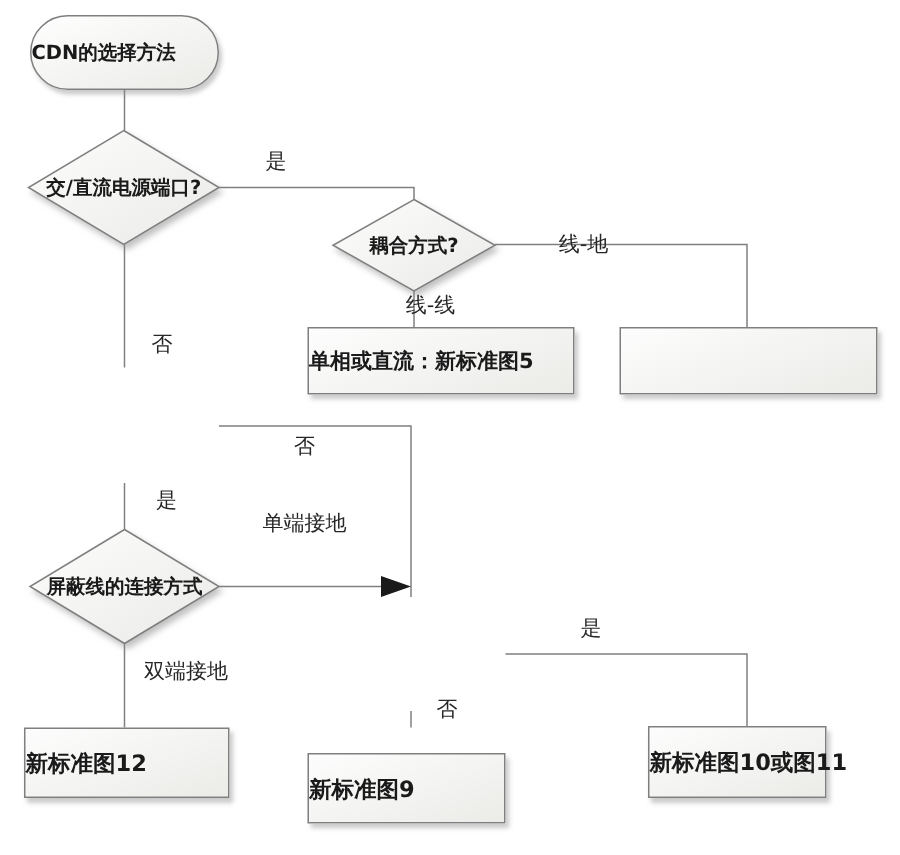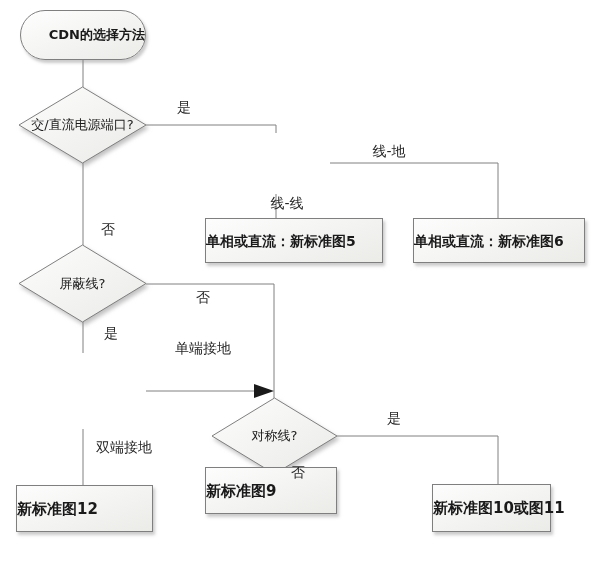--- a/index.html
+++ b/index.html
@@ -8,34 +8,34 @@
     font-family:"DejaVu Sans", sans-serif; color:#1a1a1a; overflow:hidden;
   }
   svg.connectors { position:absolute; left:0; top:0; z-index:0; }
 
   .node { position:absolute; z-index:1; box-sizing:border-box; }
 
   .terminator {
     border:1px solid #7f7f7f; border-radius:25px;
     background:linear-gradient(160deg,#fefefe 0%,#ebebe8 100%);
     box-shadow:2px 3px 3px rgba(140,140,140,0.45);
-    display:flex; align-items:center; justify-content:flex-end;
+    display:flex; align-items:center; justify-content:flex-start;
     font-weight:bold; font-size:13px; white-space:nowrap;
   }
 
   .diamond { z-index:1; }
   .diamond svg { position:absolute; left:0; top:0; overflow:visible; }
   .diamond polygon {
     stroke:#7f7f7f; stroke-width:1;
     filter:drop-shadow(2px 3px 2px rgba(140,140,140,0.55));
   }
   .dlabel {
     position:absolute; left:0; top:0; right:0; bottom:0;
     display:flex; align-items:center; justify-content:center;
-    font-weight:normal; font-size:13px; white-space:nowrap; z-index:2;
+    font-weight:bold; font-size:13px; white-space:nowrap; z-index:2;
   }
 
   .rbox {
     border:1px solid #7f7f7f;
     background:linear-gradient(160deg,#fdfdfd 0%,#ebebe8 100%);
     box-shadow:2px 3px 3px rgba(140,140,140,0.45);
     display:flex; flex-direction:row; align-items:center; justify-content:space-between;
     font-weight:bold; font-size:14px; line-height:20px; white-space:nowrap;
   }
   .rbox.big { font-size:15px; }
@@ -77,70 +77,69 @@
           <linearGradient id="dg1" x1="0" y1="0" x2="1" y2="1">
         <stop offset="0" stop-color="#fdfdfd"></stop>
             <stop offset="1" stop-color="#eaeae7"></stop>
       </linearGradient>
         </defs>
       <polygon points="63.5,0 127,38 63.5,76 0,38" fill="url(#dg1)"></polygon>
     </svg>
     <div class="dlabel">交/直流电源端口?</div>
   </div>
 
+  <div class="node diamond" style="left:222px;top:133px;width:108px;height:61px">
+    <svg width="108" height="61">
+      <defs>
+          <linearGradient id="dg2" x1="0" y1="0" x2="1" y2="1">
+        <stop offset="0" stop-color="#fdfdfd"></stop>
+            <stop offset="1" stop-color="#eaeae7"></stop>
+      </linearGradient>
+        </defs>
+      <polygon points="54,0 108,30.5 54,61 0,30.5" fill="url(#dg2)"></polygon>
+    </svg>
+    <div class="dlabel">耦合方式?</div>
+  </div>
 
   <div class="node rbox" style="left:205px;top:218px;width:178px;height:45px">
     <span>单相或直流：新标准图5</span>
   </div>
 
   <div class="node rbox" style="left:413px;top:218px;width:172px;height:45px">
-    <span>单相或直流：新标准图6</span>
   </div>
 
-  <div class="node diamond" style="left:19px;top:245px;width:127px;height:77px">
-    <svg width="127" height="77">
+
+  <div class="node diamond" style="left:20px;top:353px;width:126px;height:76px">
+    <svg width="126" height="76">
       <defs>
-          <linearGradient id="dg3" x1="0" y1="0" x2="1" y2="1">
+          <linearGradient id="dg4" x1="0" y1="0" x2="1" y2="1">
         <stop offset="0" stop-color="#fdfdfd"></stop>
             <stop offset="1" stop-color="#eaeae7"></stop>
       </linearGradient>
         </defs>
-      <polygon points="63.5,0 127,38.5 63.5,77 0,38.5" fill="url(#dg3)"></polygon>
+      <polygon points="63,0 126,38 63,76 0,38" fill="url(#dg4)"></polygon>
     </svg>
-    <div class="dlabel">屏蔽线?</div>
+    <div class="dlabel">屏蔽线的连接方式</div>
   </div>
 
-
-  <div class="node diamond" style="left:212px;top:398px;width:125px;height:76px">
-    <svg width="125" height="76">
-      <defs>
-          <linearGradient id="dg5" x1="0" y1="0" x2="1" y2="1">
-        <stop offset="0" stop-color="#fdfdfd"></stop>
-            <stop offset="1" stop-color="#eaeae7"></stop>
-      </linearGradient>
-        </defs>
-      <polygon points="62.5,0 125,38 62.5,76 0,38" fill="url(#dg5)"></polygon>
-    </svg>
-    <div class="dlabel">对称线?</div>
-  </div>
 
   <div class="node rbox big" style="left:16px;top:485px;width:137px;height:47px">
     <span>新标准图12</span>
   </div>
 
-  <div class="node rbox big" style="left:205px;top:467px;width:132px;height:47px">
+  <div class="node rbox big" style="left:205px;top:502px;width:132px;height:47px">
     <span>新标准图9</span>
   </div>
 
   <div class="node rbox big" style="left:432px;top:484px;width:119px;height:48px">
     <span>新标准图10或图11</span>
   </div>
 
   <div class="elabel" style="left:184px;top:99px">是</div>
-  <div class="elabel" style="left:389px;top:143px">线-地</div>
+  <div class="elabel" style="left:389px;top:154px">线-地</div>
   <div class="elabel" style="left:287px;top:195px">线-线</div>
   <div class="elabel" style="left:108px;top:221px">否</div>
   <div class="elabel" style="left:203px;top:289px">否</div>
   <div class="elabel" style="left:111px;top:325px">是</div>
   <div class="elabel" style="left:203px;top:340px">单端接地</div>
   <div class="elabel" style="left:124px;top:439px">双端接地</div>
   <div class="elabel" style="left:394px;top:410px">是</div>
   <div class="elabel" style="left:298px;top:464px">否</div>
 
 </div>

